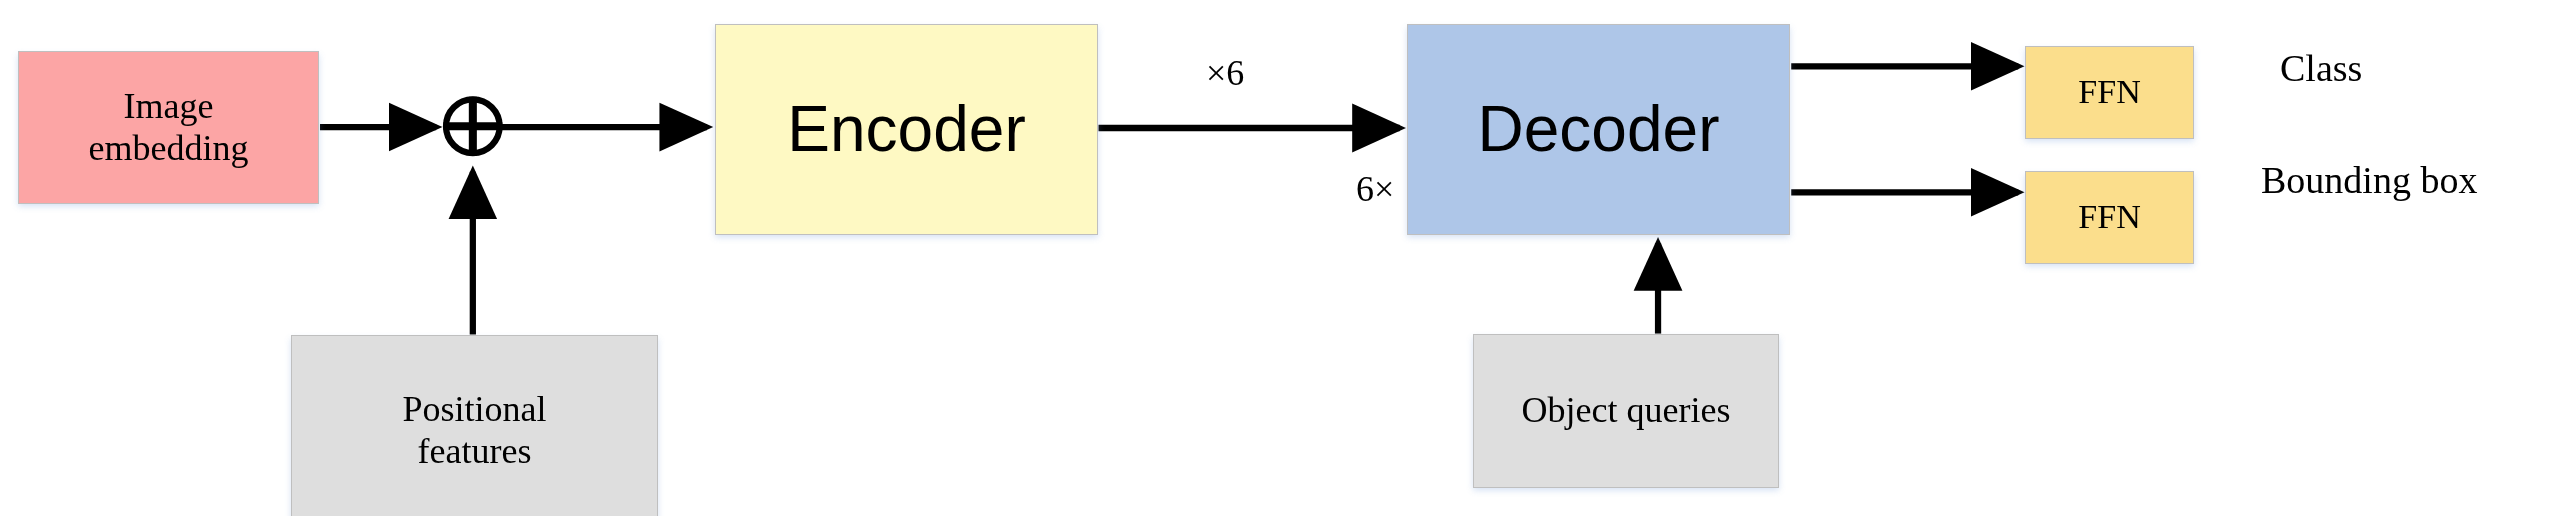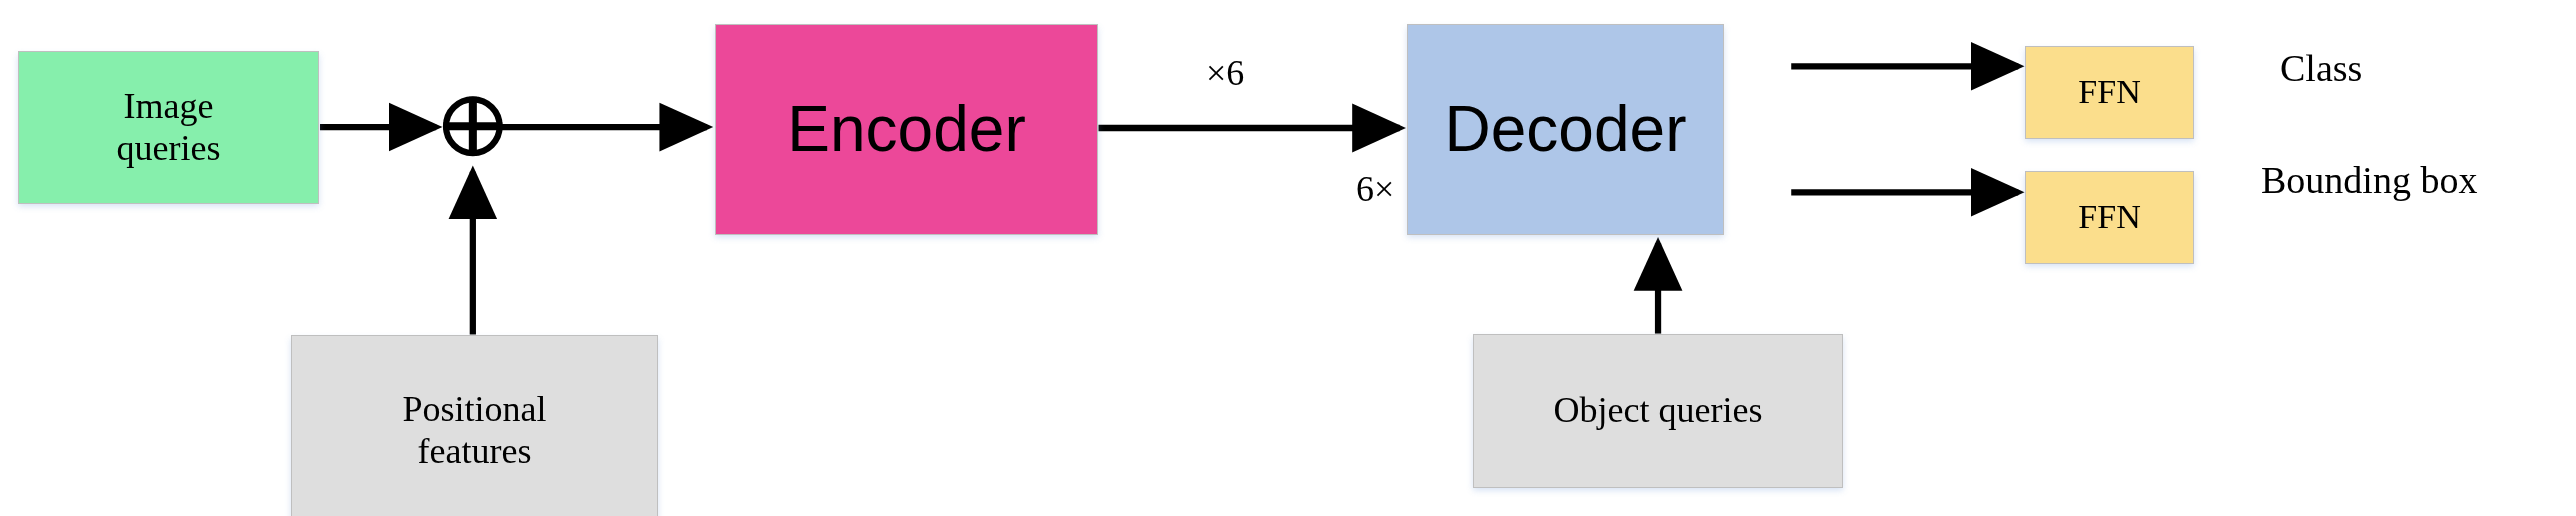--- a/index.html
+++ b/index.html
@@ -22,22 +22,22 @@
     box-sizing: border-box;
     display: flex;
     align-items: center;
     justify-content: center;
     text-align: center;
     color: #000000;
     line-height: 1.14;
     border: 0.9px solid #bfbfbf;
     box-shadow: 0 2.7px 6.3px rgba(120,160,220,0.30);
   }
-  .node-green  { background: #86efac; }
-  .node-orange { background: #ec4899; }
+  .node-green  { background: #fca5a5; }
+  .node-orange { background: #fef9c3; }
   .node-blue   { background: #aec6e8; }
   .node-yellow { background: #fbde8c; margin-top: 25px; }
   .node-gray   { background: #dedede; }
 
   .serif-label {
     font-family: "Liberation Serif", "DejaVu Serif", serif;
   }
   .sans-label {
     font-family: "Liberation Sans", "DejaVu Sans", sans-serif;
   }
@@ -54,25 +54,25 @@
     left: 0;
     top: 0;
     width: 2576px;
     height: 517px;
     pointer-events: none;
   }
 
   
   #n-image-features   { left:18px;   top:51px;  width:301px; height:153px; font-size:36px; }
   #n-encoder          { left:715px;  top:24px;  width:383px; height:211px; font-size:64px; }
-  #n-decoder          { left:1407px; top:24px;  width:317px; height:211px; font-size:64px; }
+  #n-decoder          { left:1407px; top:24px;  width:383px; height:211px; font-size:64px; }
   #n-ffn-class        { left:2025px; top:20.6px;  width:169px; height:93px; font-size:34px; }
   #n-ffn-bbox         { left:2025px; top:146px; width:169px; height:93px; font-size:34px; }
   #n-positional       { left:291px;  top:335px; width:367px; height:191px; font-size:36px; }
-  #n-object-queries   { left:1473px; top:334px; width:370px; height:154px; font-size:36px; }
+  #n-object-queries   { left:1473px; top:334px; width:306px; height:154px; font-size:36px; }
 
   
   #t-x6       { left:1206px; top:52px;  font-size:36px; }
   #t-6x       { left:1356px; top:168px; font-size:36px; }
   #t-class    { left:2280px; top:46px;  font-size:38px; }
   #t-bbox     { left:2261px; top:158px; font-size:38px;text-align:right; }
 
   .oplus-hit {
     position: absolute;
     left: 444px;
@@ -112,21 +112,21 @@
       <line x1="529" y1="108" x2="529" y2="174" stroke="#000000" stroke-width="9"></line>
       <line x1="496" y1="141" x2="562" y2="141" stroke="#000000" stroke-width="9"></line>
     </g>
   </svg>
 
   <div class="oplus-hit"></div>
 
   <div id="n-image-features" class="node node-green serif-label">
     <span>
       <span>Image</span><br>
-      <span>queries</span>
+      <span>embedding</span>
     </span>
   </div>
 
   <div id="n-encoder" class="node node-orange sans-label">
     <span>Encoder</span>
   </div>
 
   <div id="n-decoder" class="node node-blue sans-label">
     <span>Decoder</span>
   </div>

